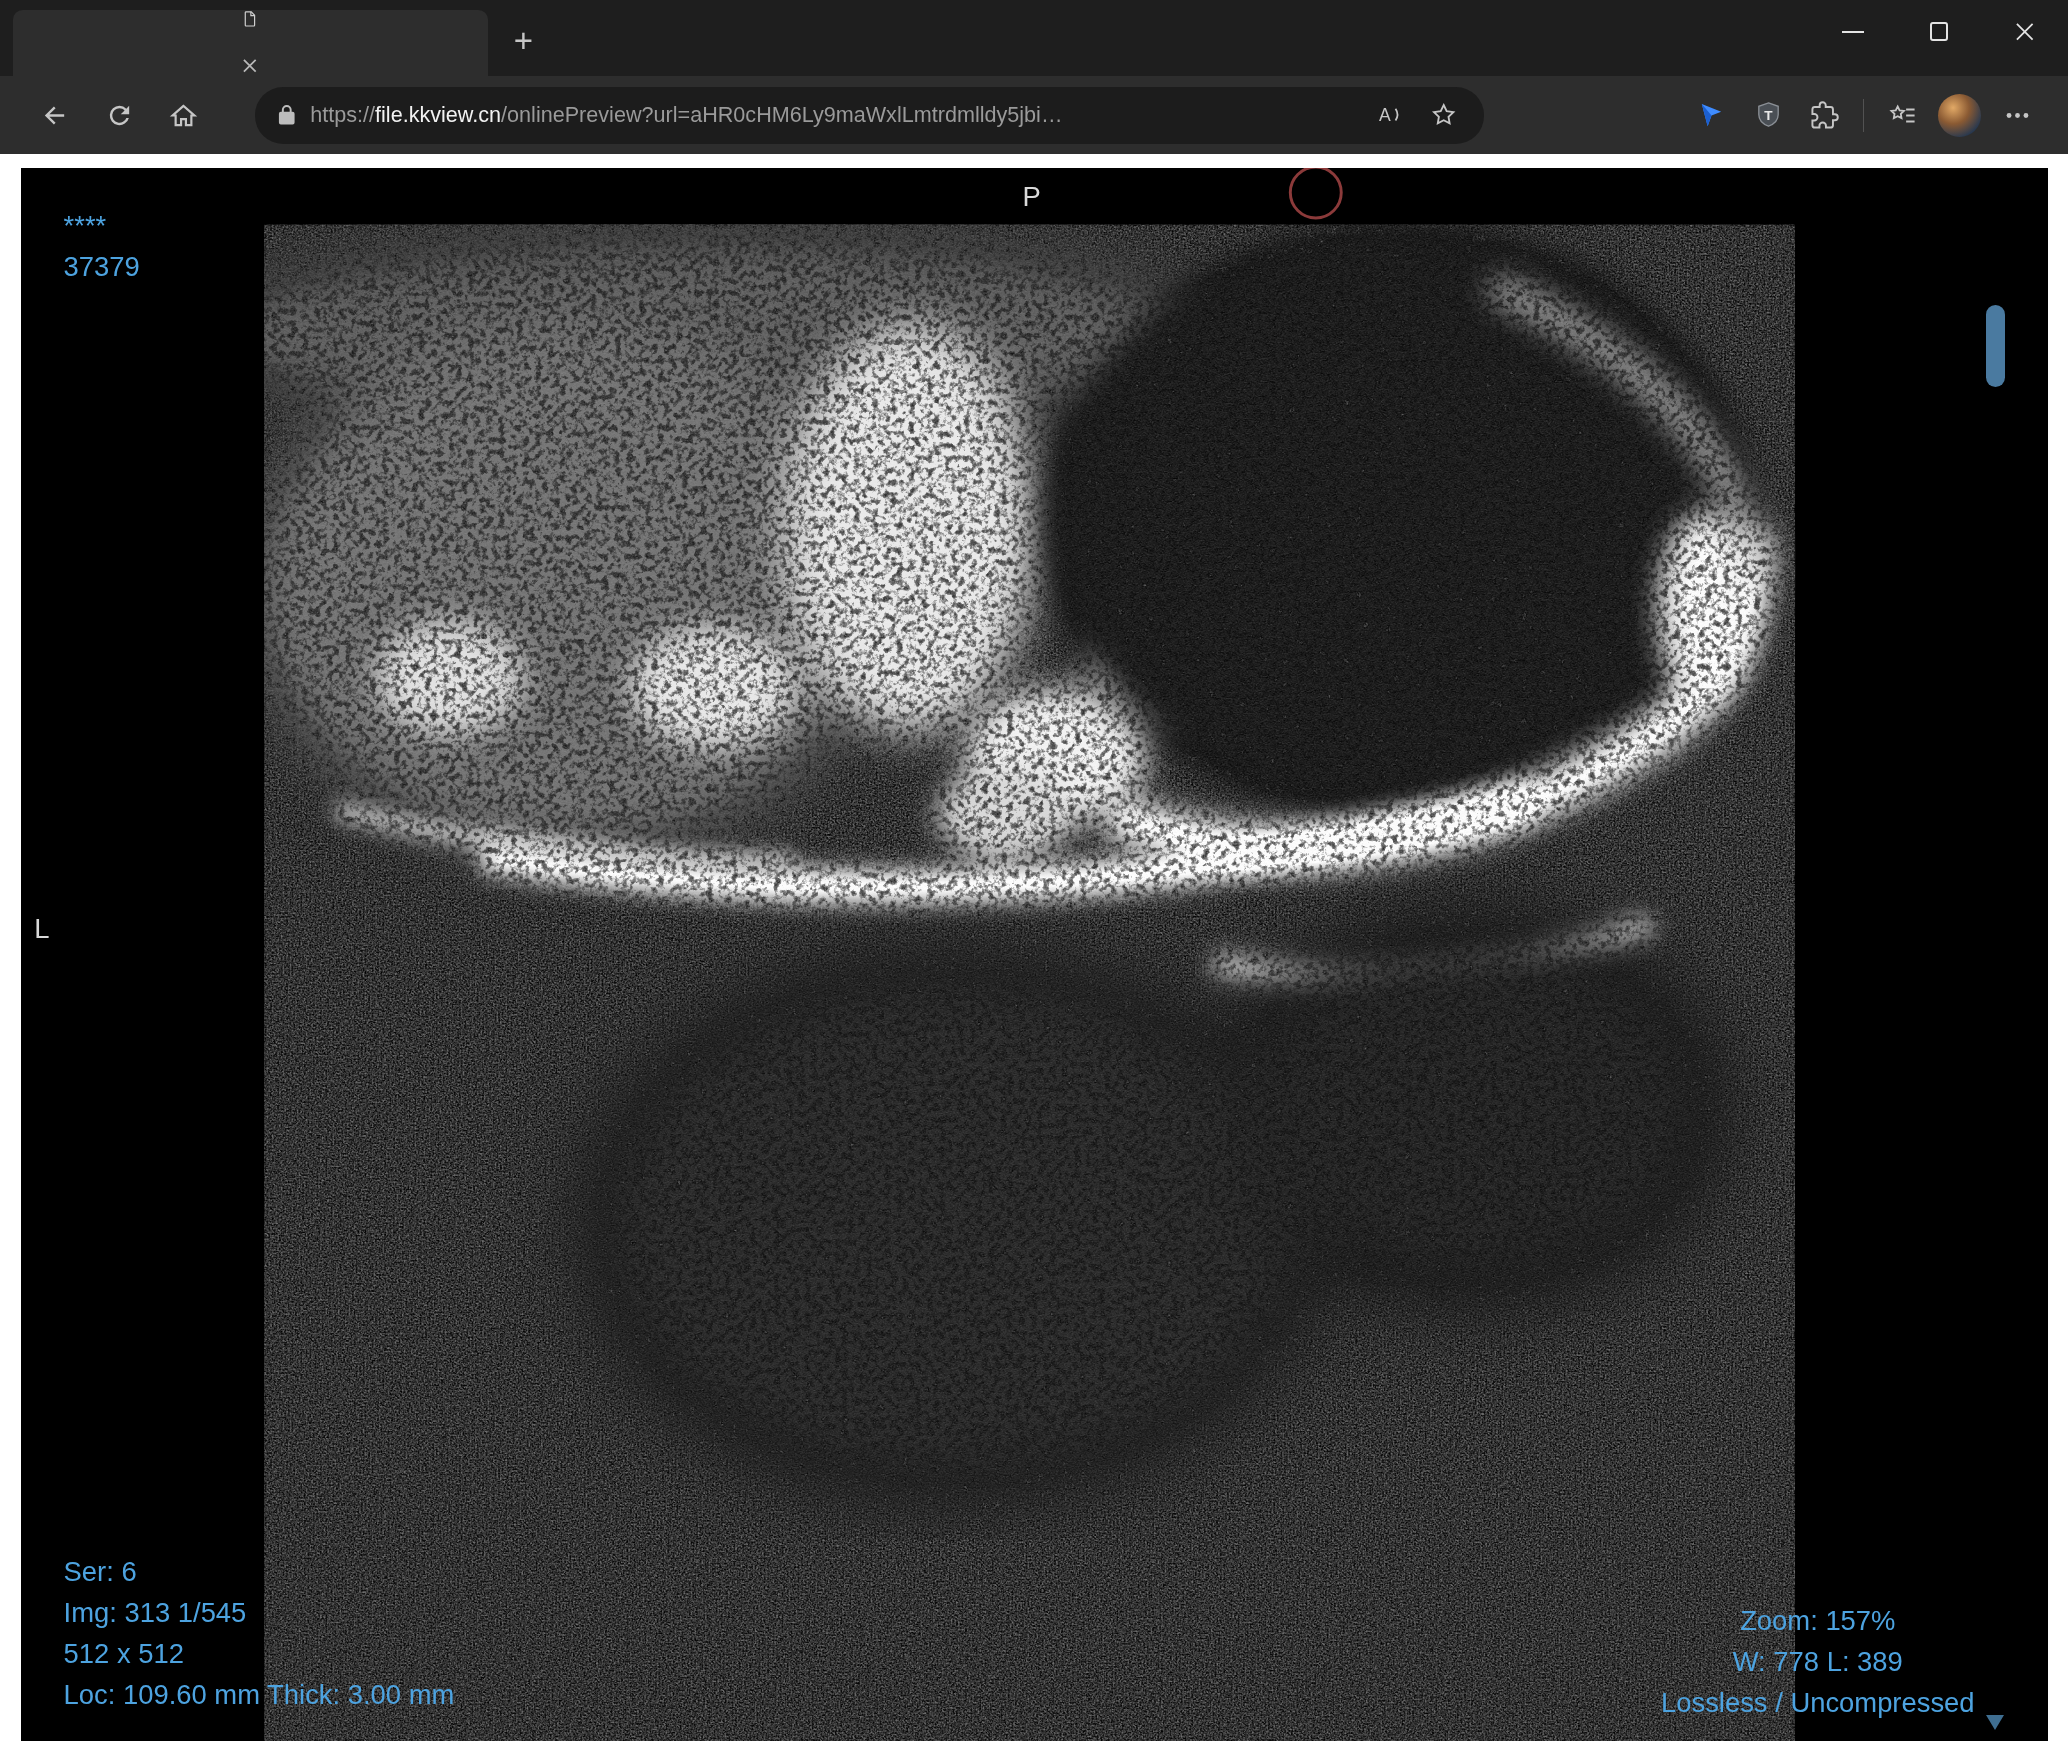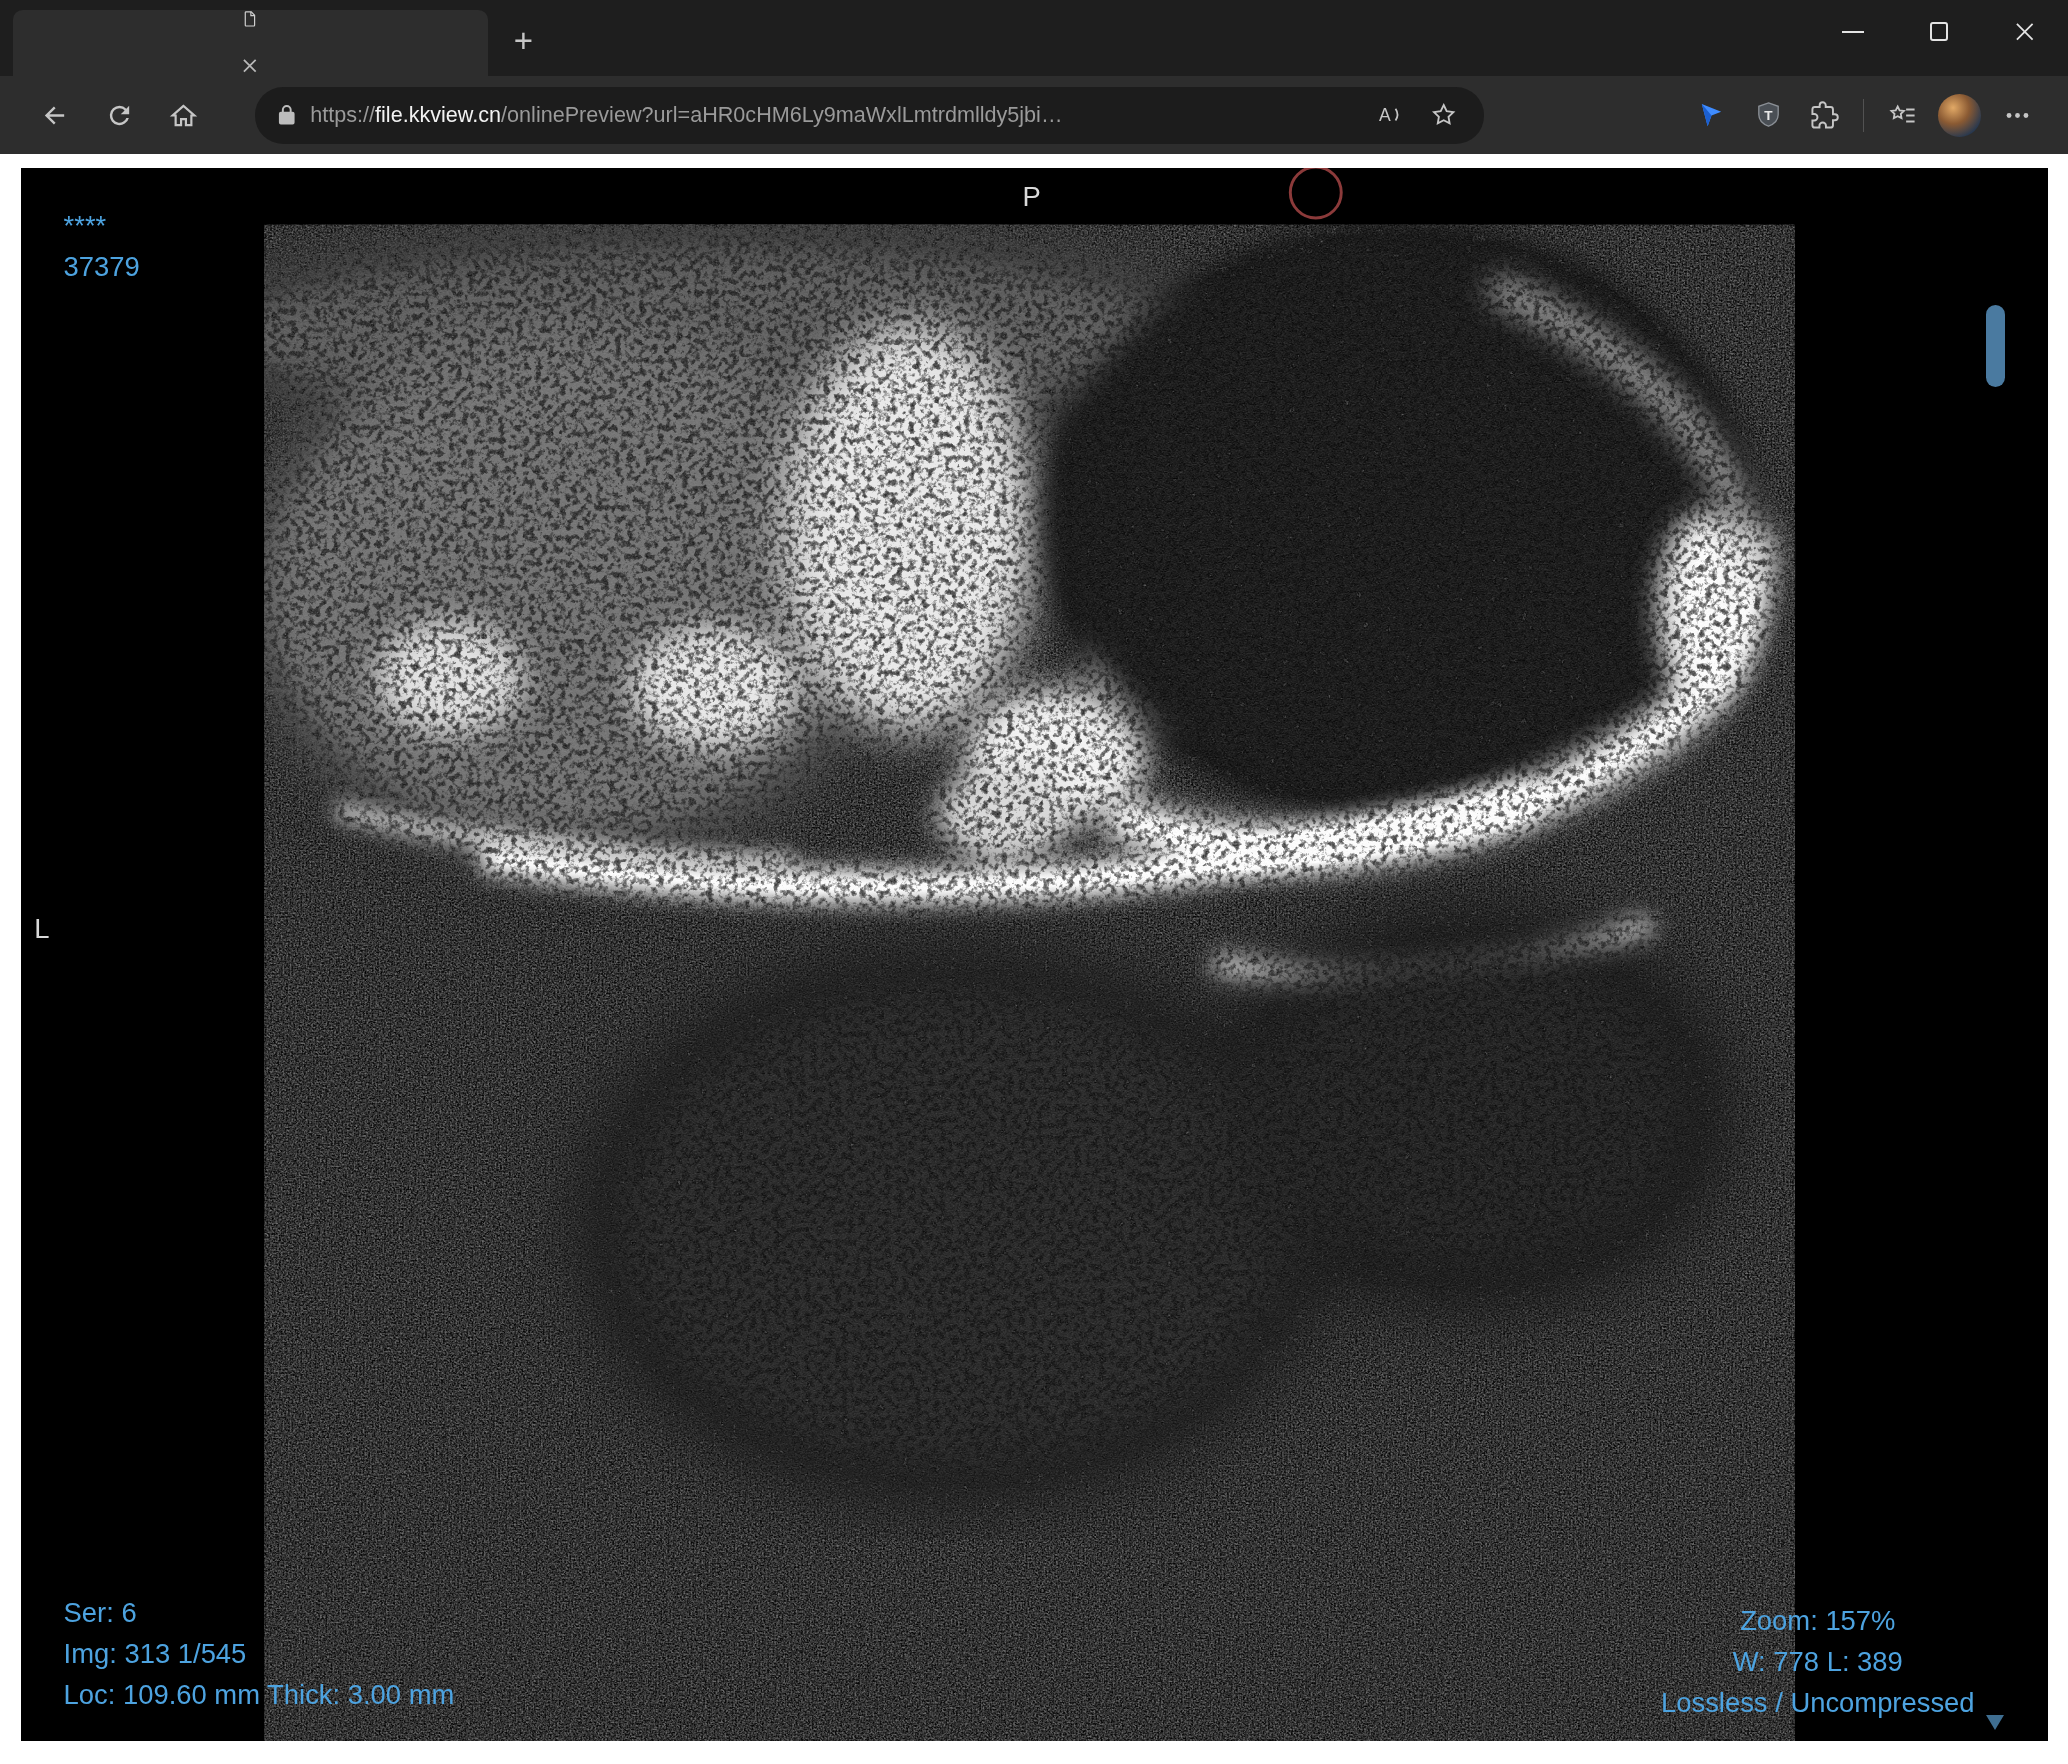--- a/index.html
+++ b/index.html
@@ -223,20 +223,21 @@
       <div>37379</div>
     </div>
 
 
     <div class="marker marker-p">P</div>
     <div class="marker marker-l">L</div>
 
     <div class="ov ov-bl">
       <div>Ser: 6</div>
       <div>Img: 313 1/545</div>
+      <div>512 x 512</div>
       <div>Loc: 109.60 mm Thick: 3.00 mm</div>
     </div>
 
     <div class="ov ov-br">
       <div>Zoom: 157%</div>
       <div>W: 778 L: 389</div>
       <div>Lossless / Uncompressed</div>
     </div>
 
     <div class="scroll-thumb"></div>

